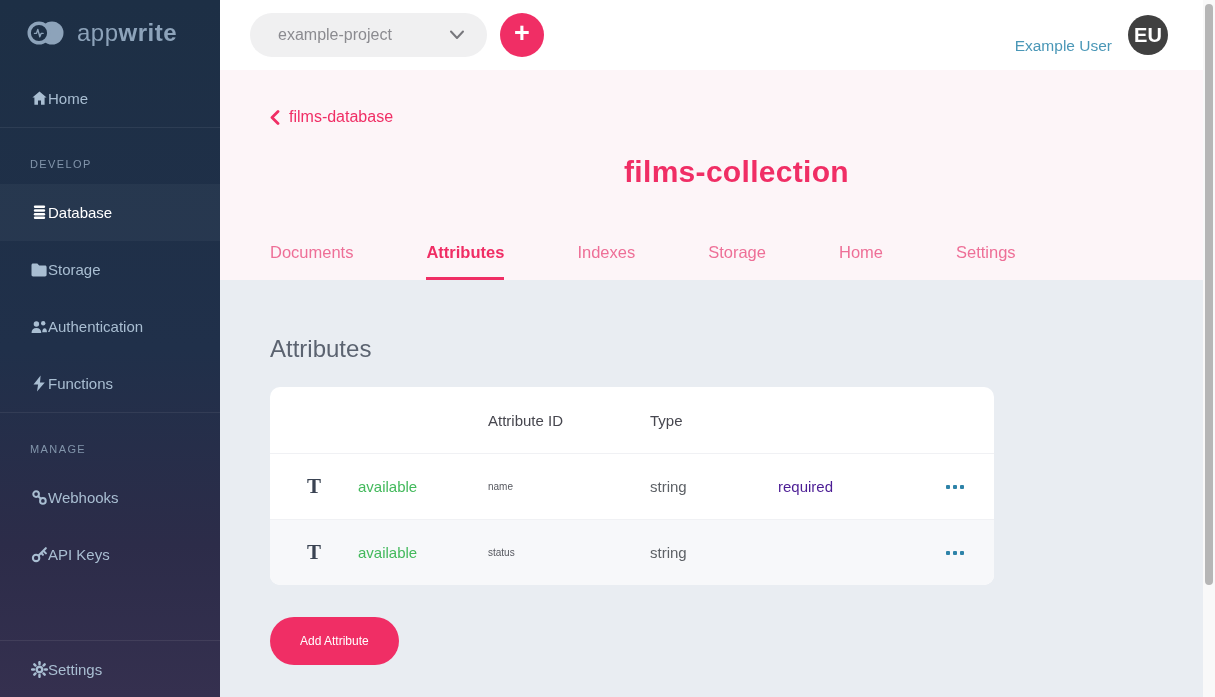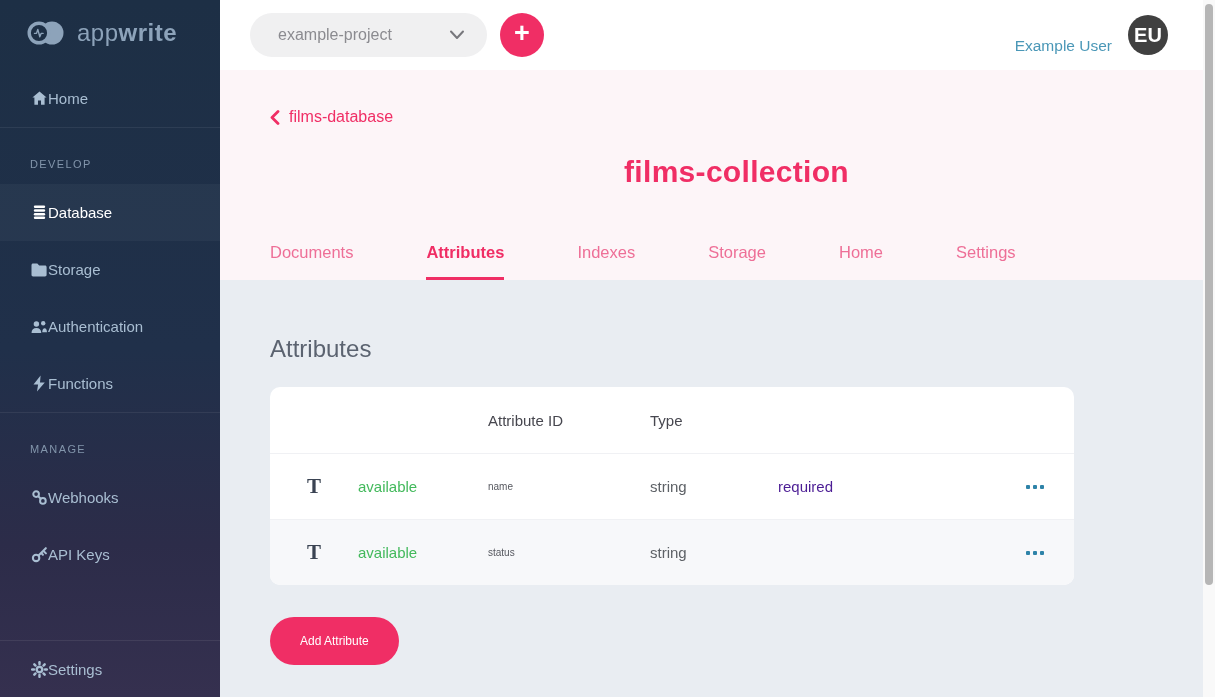--- a/index.html
+++ b/index.html
@@ -42,21 +42,21 @@
 
   .page-header { background:#fdf5f8; height:210px; padding:38px 0 0 50px; position:relative; }
   .breadcrumb { display:inline-flex; align-items:center; gap:9px; color:#f02e65; font-size:16px; cursor:pointer; }
   .page-title { margin-top:26px; font-size:30px; font-weight:700; color:#f02e65; letter-spacing:.3px;text-align:center; }
   .tabs { position:absolute; bottom:0; left:50px; display:flex; gap:73px; }
   .tab { padding-bottom:15px; color:#ee6f97; font-size:16.5px; cursor:pointer; border-bottom:3px solid transparent; }
   .tab.active { color:#f02e65; font-weight:700; border-bottom-color:#f02e65; }
 
   .content { padding:55px 0 0 50px; height:417px; }
   .content-heading { font-size:24px; font-weight:500; color:#5b6370; }
-  .card { margin-top:24px; width:804px; background:#ffffff; border-radius:10px; overflow:hidden; }
+  .card { margin-top:24px; width:724px; background:#ffffff; border-radius:10px; overflow:hidden; }
   .trow { display:grid; grid-template-columns:88px 130px 162px 128px 1fr 80px; align-items:center; height:66px; }
   .trow + .trow { border-top:1px solid #f0f1f4; }
   .trow.alt { background:#f7f8fa; }
   .thead-cell { color:#47474f; font-size:15px; }
   .cell-icon { justify-self:center; font-family:"Liberation Serif", serif; font-weight:700; font-size:21px; color:#3a4352; }
   .cell-status { color:#43b95c; font-size:15px; }
   .cell-id { color:#56585f; font-size:10px; }
   .cell-type { color:#5d6166; font-size:15px; }
   .cell-flag { color:#4c1d95; font-size:15px; }
   .dots-btn { justify-self:end; margin-right:26px; display:flex; gap:3px; background:none; border:none;

